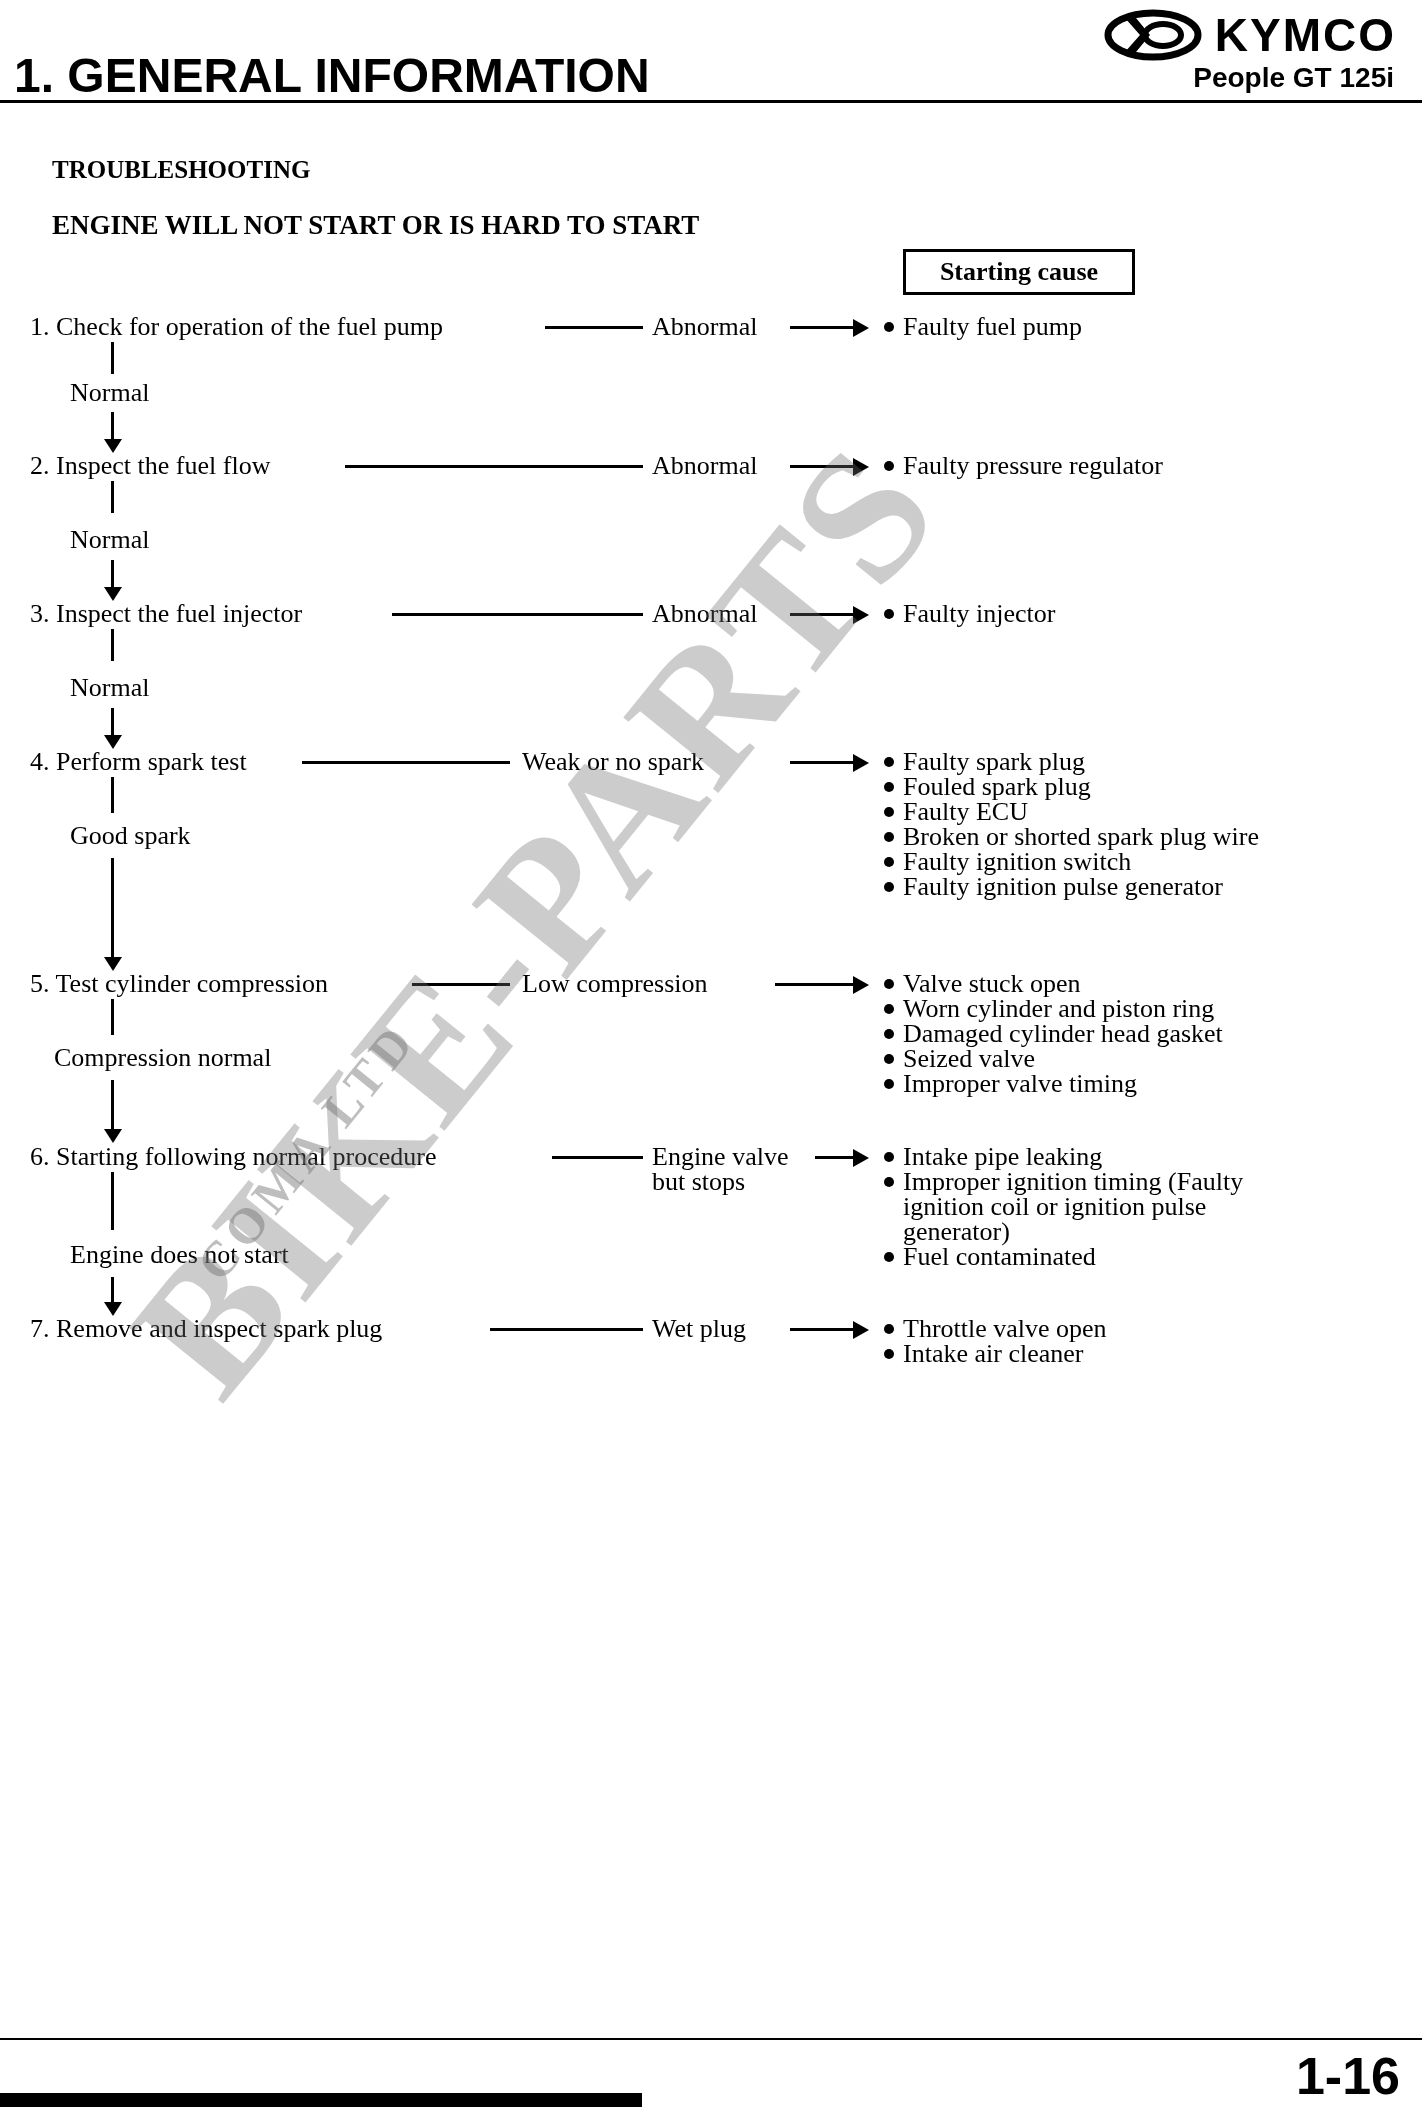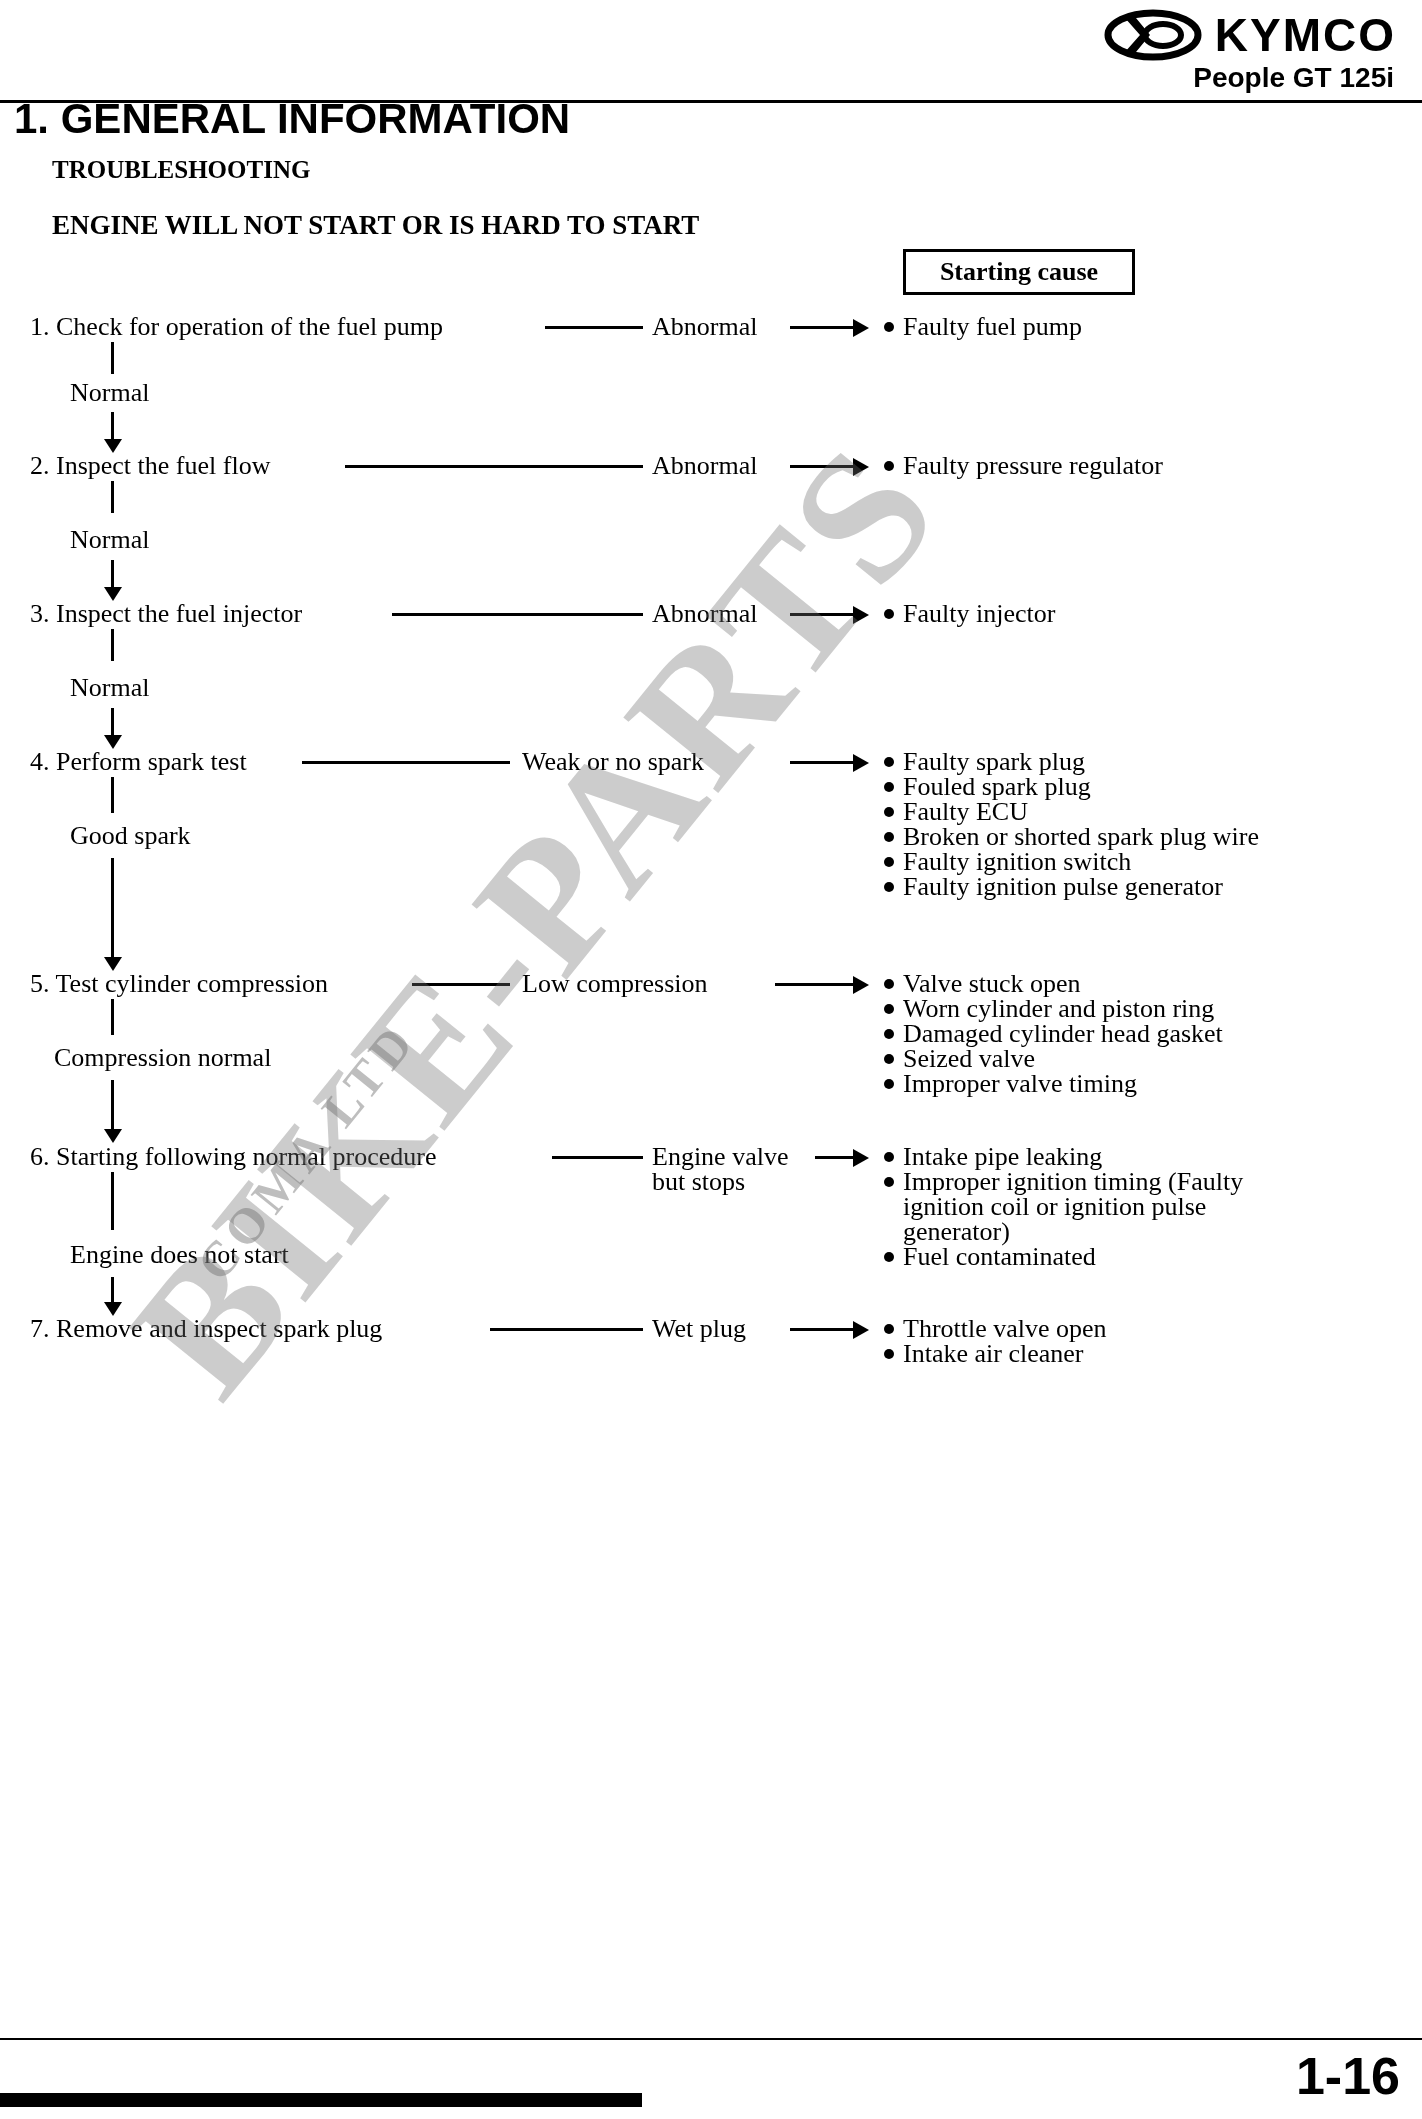--- a/index.html
+++ b/index.html
@@ -3,21 +3,21 @@
 <meta charset="utf-8">
 <style>
   html,body{margin:0;padding:0;background:#e8e8e8;}
   .page{
     position:relative;width:1422px;height:2119px;background:#ffffff;
     font-family:"Liberation Serif",serif;color:#000;overflow:hidden;margin:0 auto;
   }
   
   .header-title{
     position:absolute;left:14px;top:48px;
-    font-family:"Liberation Sans",sans-serif;font-weight:bold;font-size:42px;white-space:nowrap;margin-top:47px;
+    font-family:"Liberation Sans",sans-serif;font-weight:bold;font-size:48px;white-space:nowrap;
   }
   .brand{position:absolute;top:8px;right:26px;display:flex;align-items:center;gap:12px;}
   .brand-name{font-family:"Liberation Sans",sans-serif;font-weight:bold;font-size:46px;letter-spacing:2px;}
   .model{
     position:absolute;top:62px;right:28px;
     font-family:"Liberation Sans",sans-serif;font-weight:bold;font-size:28px;white-space:nowrap;
   }
   .header-rule{position:absolute;left:0;top:100px;width:100%;height:3px;background:#000;}
   
   .flow-title{position:absolute;left:52px;top:156px;font-weight:bold;font-size:25px;white-space:nowrap;}

